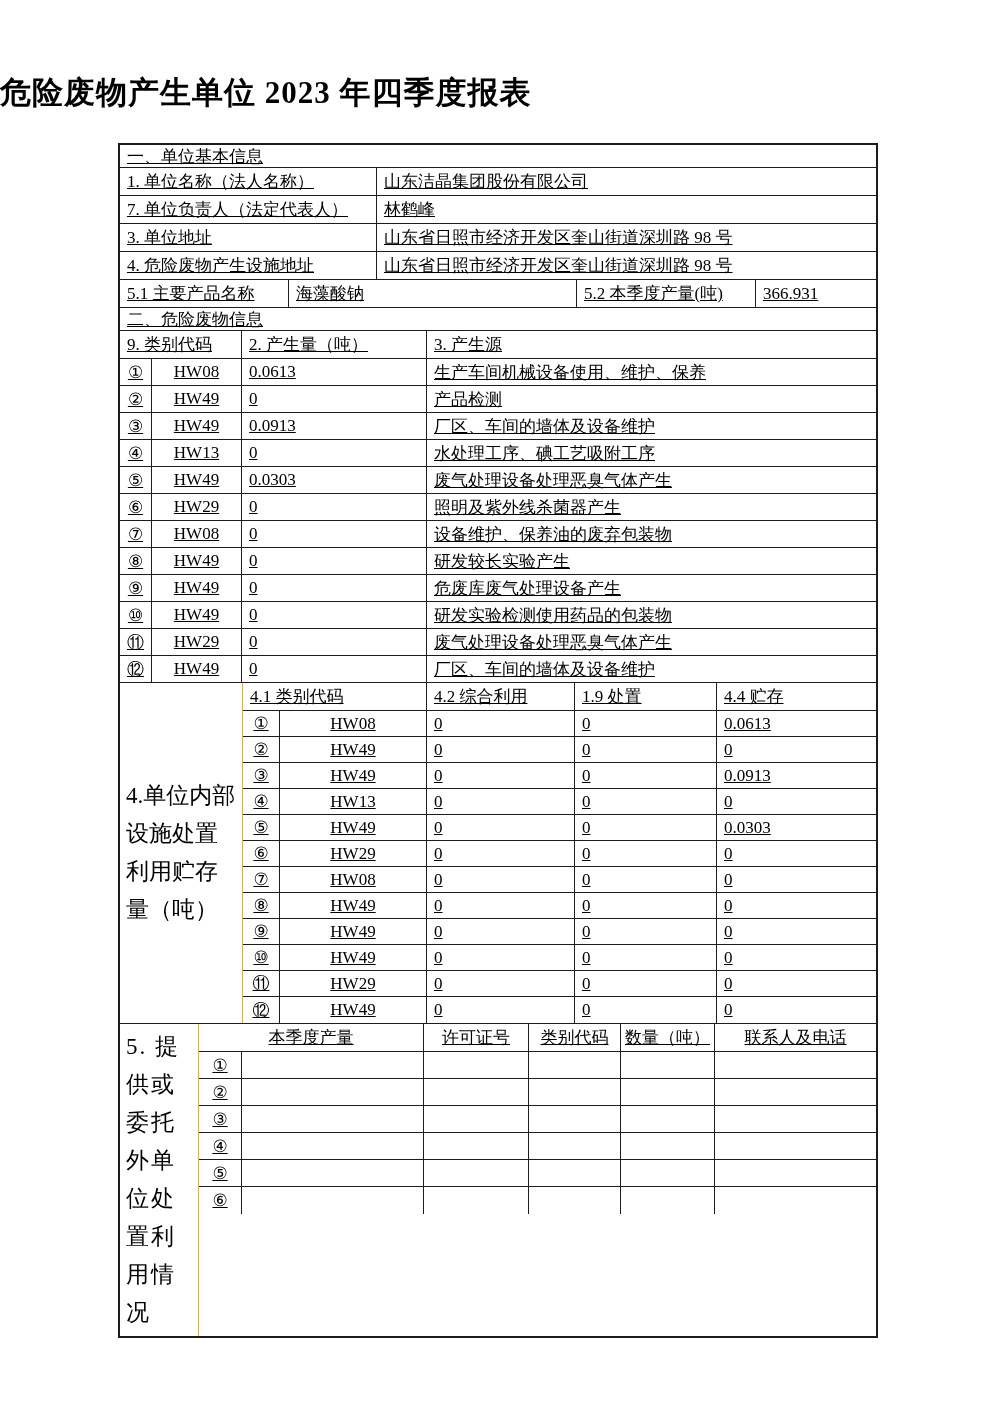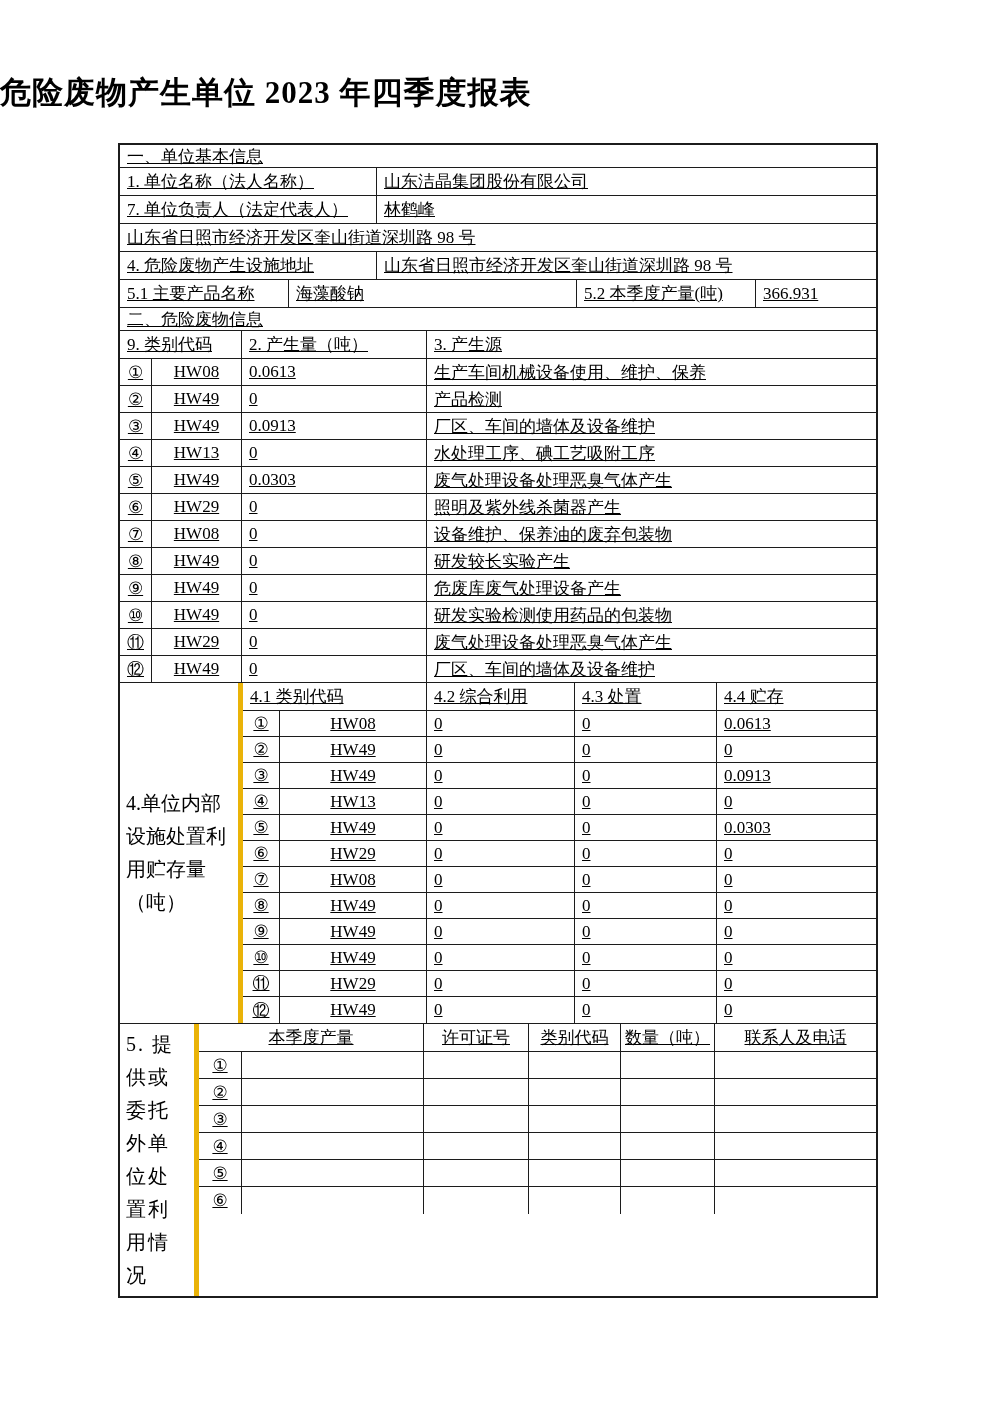--- a/index.html
+++ b/index.html
@@ -53,25 +53,25 @@
   .cell.c { justify-content: center; padding: 0 2px; }
   .grow { flex: 1 1 auto; }
   .w32{width:32px}.w37{width:37px}.w43{width:43px}.w90{width:90px}
   .w92{width:92px}.w94{width:94px}.w105{width:105px}.w122{width:122px}
   .w142{width:142px}.w147{width:147px}.w148{width:148px}.w169{width:169px}
   .w179{width:179px}.w182{width:182px}.w184{width:184px}.w185{width:185px}
   .w225{width:225px}.w257{width:257px}.w288{width:288px}
   .split { display: flex; }
   .split.secbottom { border-bottom: 1px solid #1c1c1c; }
   .side-label {
-    border-right: 5px solid #eab308;
+    border-right: 1px solid #eab308;
     display: flex;
     align-items: center;
     padding: 4px 6px;
-    font-size: 20px;
+    font-size: 23px;
     line-height: 1.65;
     white-space: normal;
     word-break: break-all;
     font-family: Liberation Serif, serif;
   }
   .side-label.w123 { width: 123px; }
   .side-label.w79 { width: 79px; letter-spacing: 2px; }
   .subbody { flex: 1 1 auto; display: flex; flex-direction: column; }
 </style>
 </head>
@@ -87,20 +87,21 @@
       </div>
     <div class="row h28">
         <div class="cell w257">1. 单位名称（法人名称）</div>
         <div class="cell grow">山东洁晶集团股份有限公司</div>
       </div>
     <div class="row h28">
         <div class="cell w257">7. 单位负责人（法定代表人）</div>
         <div class="cell grow">林鹤峰</div>
       </div>
     <div class="row h28">
+        <div class="cell w257">3. 单位地址</div>
         <div class="cell grow">山东省日照市经济开发区奎山街道深圳路 98 号</div>
       </div>
     <div class="row h28">
         <div class="cell w257">4. 危险废物产生设施地址</div>
         <div class="cell grow">山东省日照市经济开发区奎山街道深圳路 98 号</div>
       </div>
     <div class="row h28">
         <div class="cell w169">5.1 主要产品名称</div>
         <div class="cell w288">海藻酸钠</div>
         <div class="cell w179">5.2 本季度产量(吨)</div>
@@ -187,21 +188,21 @@
         <div class="cell w185">0</div>
         <div class="cell grow">厂区、车间的墙体及设备维护</div>
       </div>
 
     <div class="split secbottom">
       <div class="side-label w123">4.单位内部设施处置利用贮存量（吨）</div>
       <div class="subbody">
         <div class="row h28">
             <div class="cell w184">4.1 类别代码</div>
             <div class="cell w148">4.2 综合利用</div>
-            <div class="cell w142">4.3 处置</div>
+            <div class="cell w142">1.9 处置</div>
             <div class="cell grow">4.4 贮存</div>
           </div>
         <div class="row h26">
             <div class="cell c w37">①</div>
             <div class="cell c w147">HW08</div>
             <div class="cell w148">0</div>
             <div class="cell w142">0</div>
             <div class="cell grow">0.0613</div>
           </div>
         <div class="row h26">

